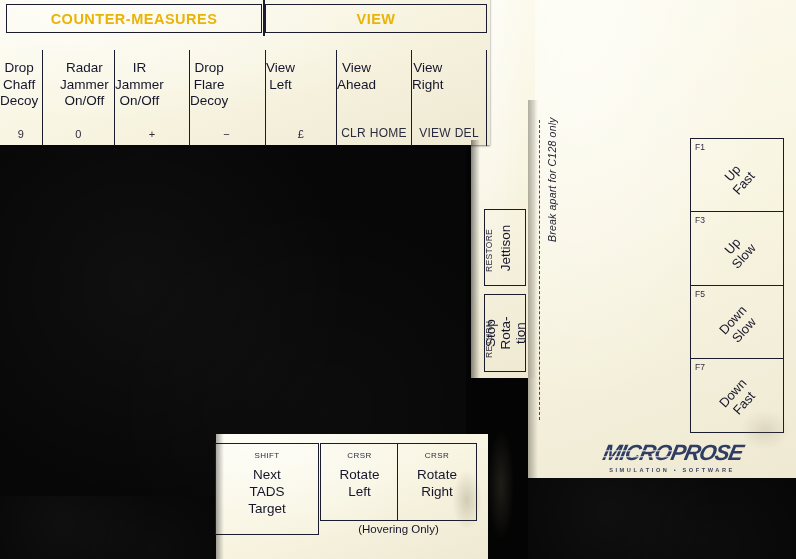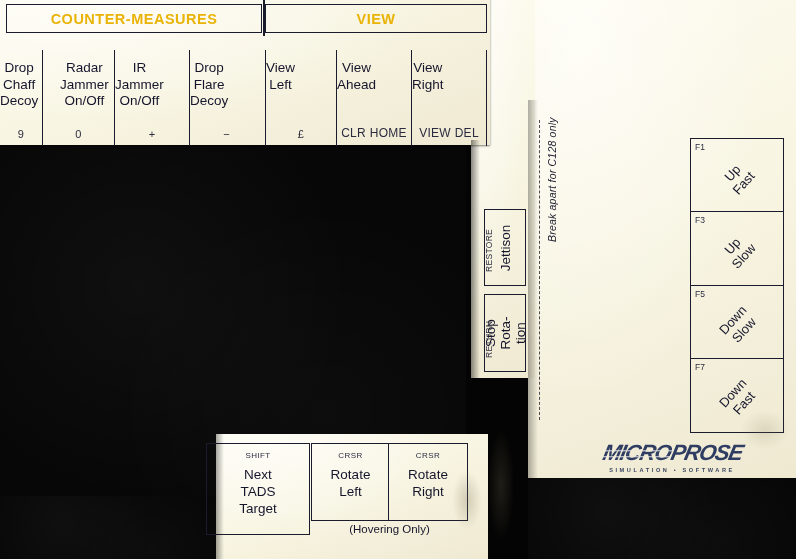--- a/index.html
+++ b/index.html
@@ -290,21 +290,21 @@
     text-align: center;
     font-size: 5.6px;
     letter-spacing: 2.6px;
     color: #3a4560;
     font-weight: bold;
   }
 
   
   #bottom-tbl {
     position: absolute;
-    left: 206px;
+    left: 215px;
     top: 443px;
     width: 262px;
     height: 100px;
   }
   .bcell {
     position: absolute;
     top: 0;
     height: 78px;
     box-sizing: border-box;
     border: 1.7px solid #1b1b2e;

